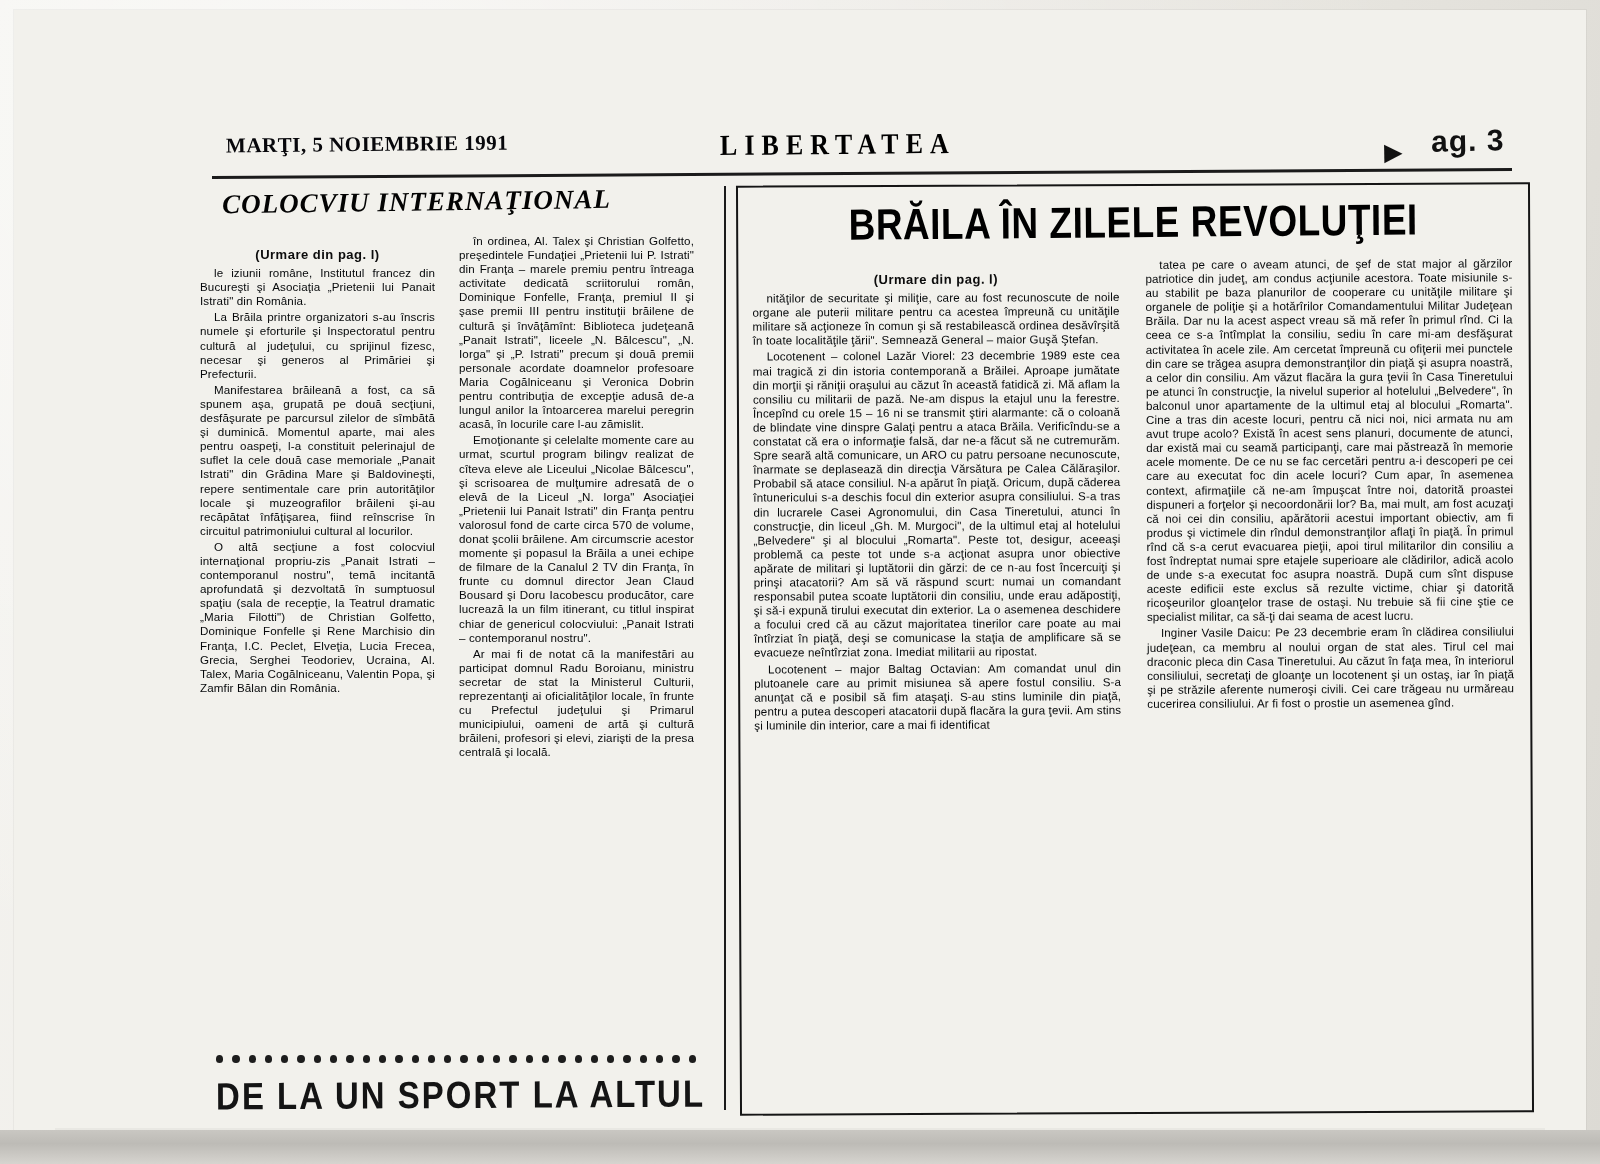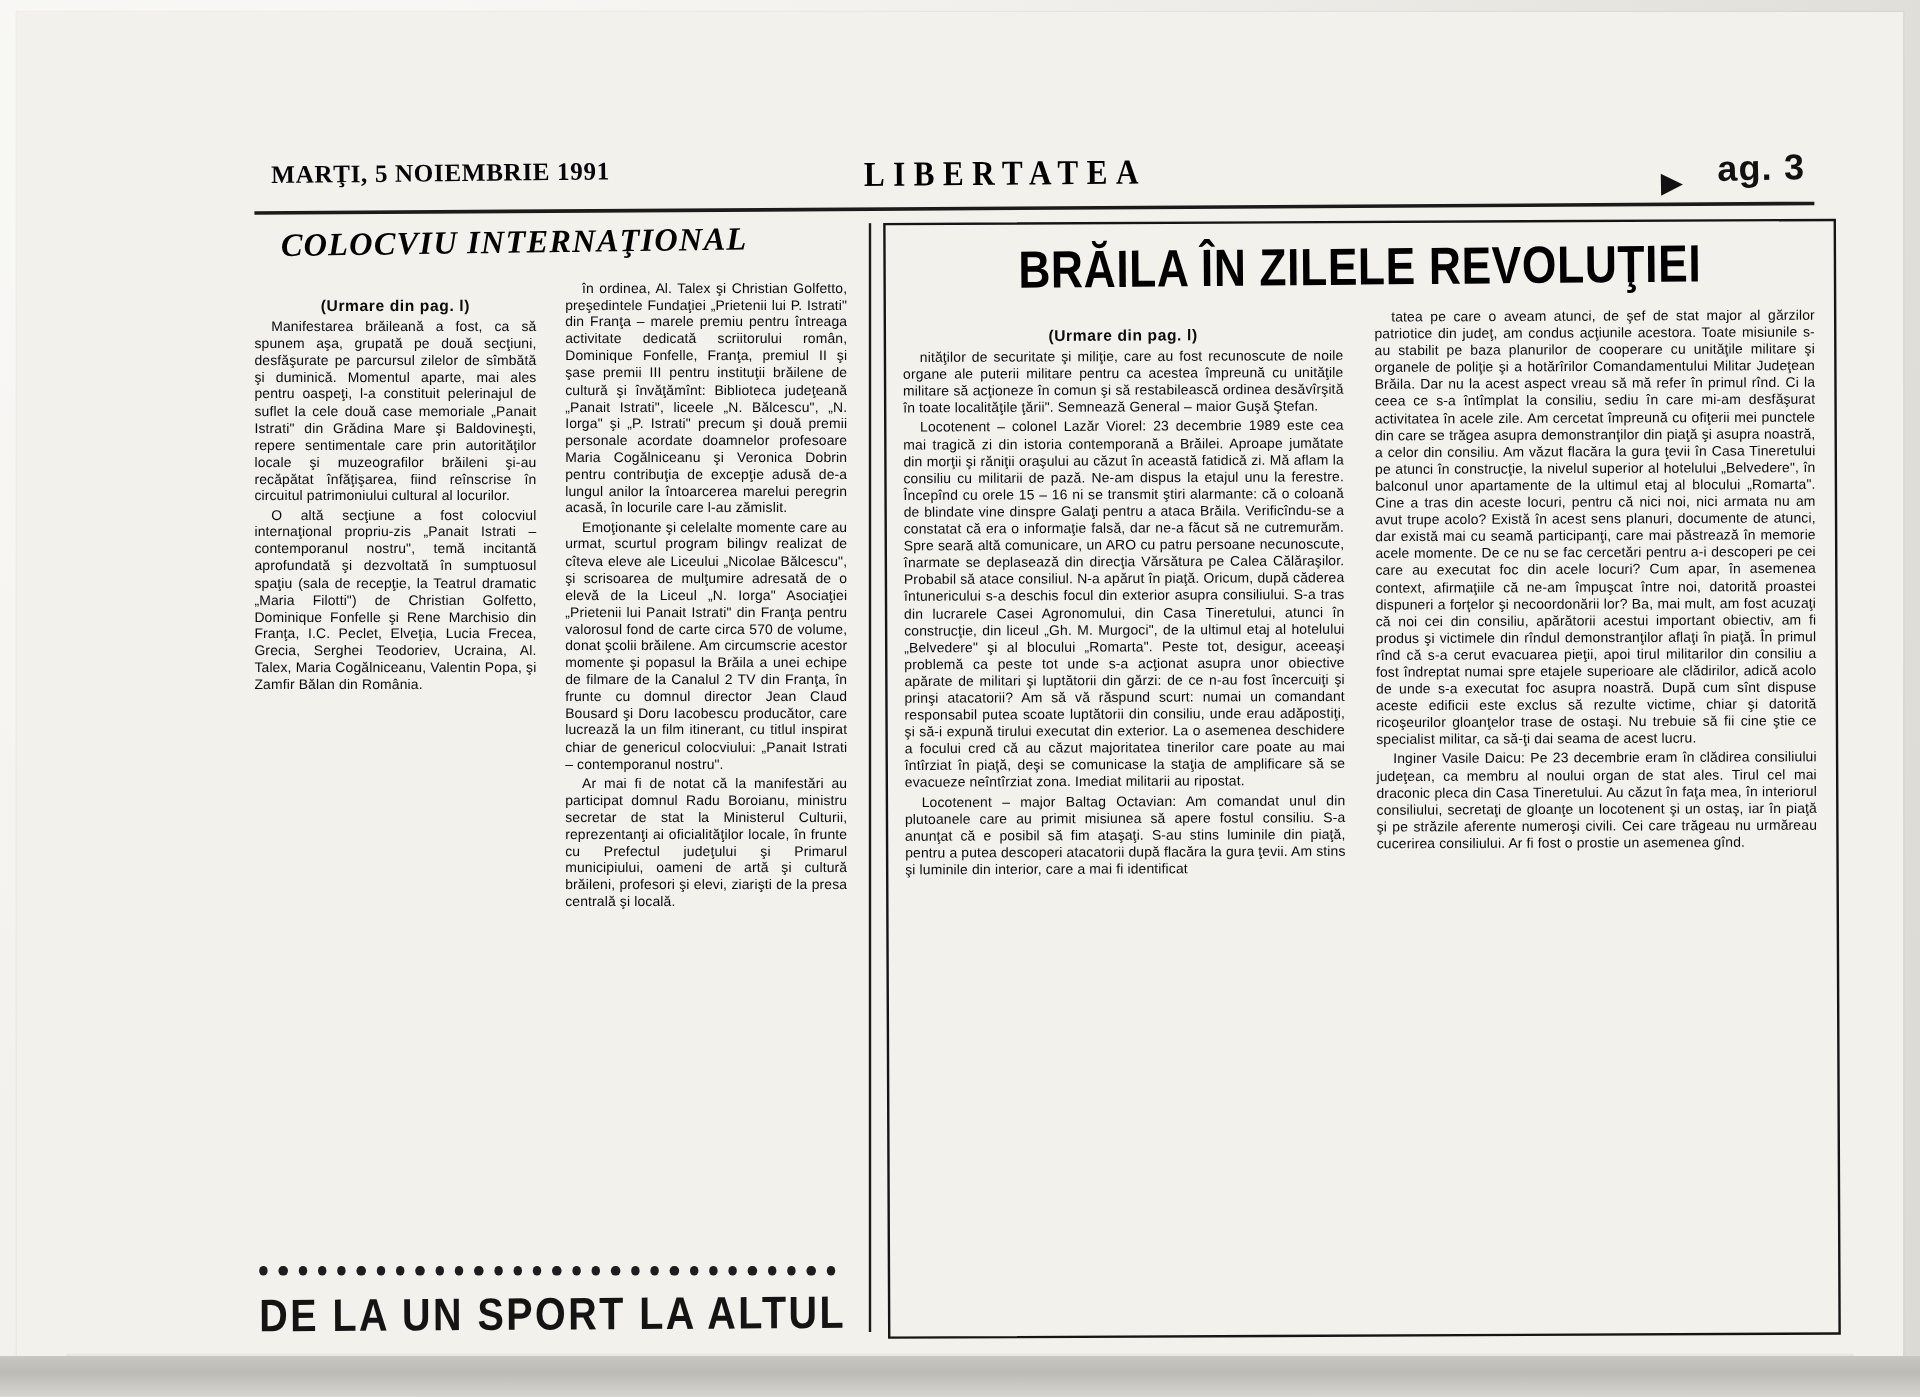--- a/index.html
+++ b/index.html
@@ -68,21 +68,21 @@
     position:absolute;right:118px;top:10px;
     font-size:24px;color:#111;transform:rotate(-1deg);
   }
   .mast-rule{
     position:absolute;left:212px;top:172px;width:1300px;height:3px;
     background:#1b1b1b;transform:rotate(-.35deg);
   }
 
   
   .leftcol{
-    position:absolute;left:212px;top:186px;width:494px;height:920px;
+    position:absolute;left:200px;top:186px;width:494px;height:920px;
   }
   .rightbox{
     position:absolute;left:738px;top:184px;width:790px;height:926px;
     border:2px solid #151515;
     transform:rotate(-.25deg);
   }
   .vline{
     position:absolute;left:724px;top:186px;width:2px;height:924px;background:#1b1b1b;
   }
 
@@ -162,20 +162,22 @@
     <div class="mast-arrow">▶</div>
     <div class="mast-page">ag. 3</div>
   </div>
   <div class="mast-rule"></div>
 
   <div class="leftcol">
     <div class="h-left">COLOCVIU INTERNAŢIONAL</div>
     <div class="cols2">
       <div class="col">
         <div class="cont-note">(Urmare din pag. l)</div>
+        <p>le iziunii române, Institutul francez din Bucureşti şi Asociaţia „Prietenii lui Panait Istrati" din România.</p>
+        <p>La Brăila printre organizatori s-au înscris numele şi eforturile şi Inspectoratul pentru cultură al judeţului, cu sprijinul fizesc, necesar şi generos al Primăriei şi Prefecturii.</p>
         <p>Manifestarea brăileană a fost, ca să spunem aşa, grupată pe două secţiuni, desfăşurate pe parcursul zilelor de sîmbătă şi duminică. Momentul aparte, mai ales pentru oaspeţi, l-a constituit pelerinajul de suflet la cele două case memoriale „Panait Istrati" din Grădina Mare şi Baldovineşti, repere sentimentale care prin autorităţilor locale şi muzeografilor brăileni şi-au recăpătat înfăţişarea, fiind reînscrise în circuitul patrimoniului cultural al locurilor.</p>
         <p>O altă secţiune a fost colocviul internaţional propriu-zis „Panait Istrati – contemporanul nostru", temă incitantă aprofundată şi dezvoltată în sumptuosul spaţiu (sala de recepţie, la Teatrul dramatic „Maria Filotti") de Christian Golfetto, Dominique Fonfelle şi Rene Marchisio din Franţa, I.C. Peclet, Elveţia, Lucia Frecea, Grecia, Serghei Teodoriev, Ucraina, Al. Talex, Maria Cogălniceanu, Valentin Popa, şi Zamfir Bălan din România.</p>
       </div>
       <div class="col">
         <p>în ordinea, Al. Talex şi Christian Golfetto, preşedintele Fundaţiei „Prietenii lui P. Istrati" din Franţa – marele premiu pentru întreaga activitate dedicată scriitorului român, Dominique Fonfelle, Franţa, premiul II şi şase premii III pentru instituţii brăilene de cultură şi învăţămînt: Biblioteca judeţeană „Panait Istrati", liceele „N. Bălcescu", „N. Iorga" şi „P. Istrati" precum şi două premii personale acordate doamnelor profesoare Maria Cogălniceanu şi Veronica Dobrin pentru contribuţia de excepţie adusă de-a lungul anilor la întoarcerea marelui peregrin acasă, în locurile care l-au zămislit.</p>
         <p>Emoţionante şi celelalte momente care au urmat, scurtul program bilingv realizat de cîteva eleve ale Liceului „Nicolae Bălcescu", şi scrisoarea de mulţumire adresată de o elevă de la Liceul „N. Iorga" Asociaţiei „Prietenii lui Panait Istrati" din Franţa pentru valorosul fond de carte circa 570 de volume, donat şcolii brăilene. Am circumscrie acestor momente şi popasul la Brăila a unei echipe de filmare de la Canalul 2 TV din Franţa, în frunte cu domnul director Jean Claud Bousard şi Doru Iacobescu producător, care lucrează la un film itinerant, cu titlul inspirat chiar de genericul colocviului: „Panait Istrati – contemporanul nostru".</p>
         <p>Ar mai fi de notat că la manifestări au participat domnul Radu Boroianu, ministru secretar de stat la Ministerul Culturii, reprezentanţi ai oficialităţilor locale, în frunte cu Prefectul judeţului şi Primarul municipiului, oameni de artă şi cultură brăileni, profesori şi elevi, ziarişti de la presa centrală şi locală.</p>
       </div>
     </div>
   </div>

